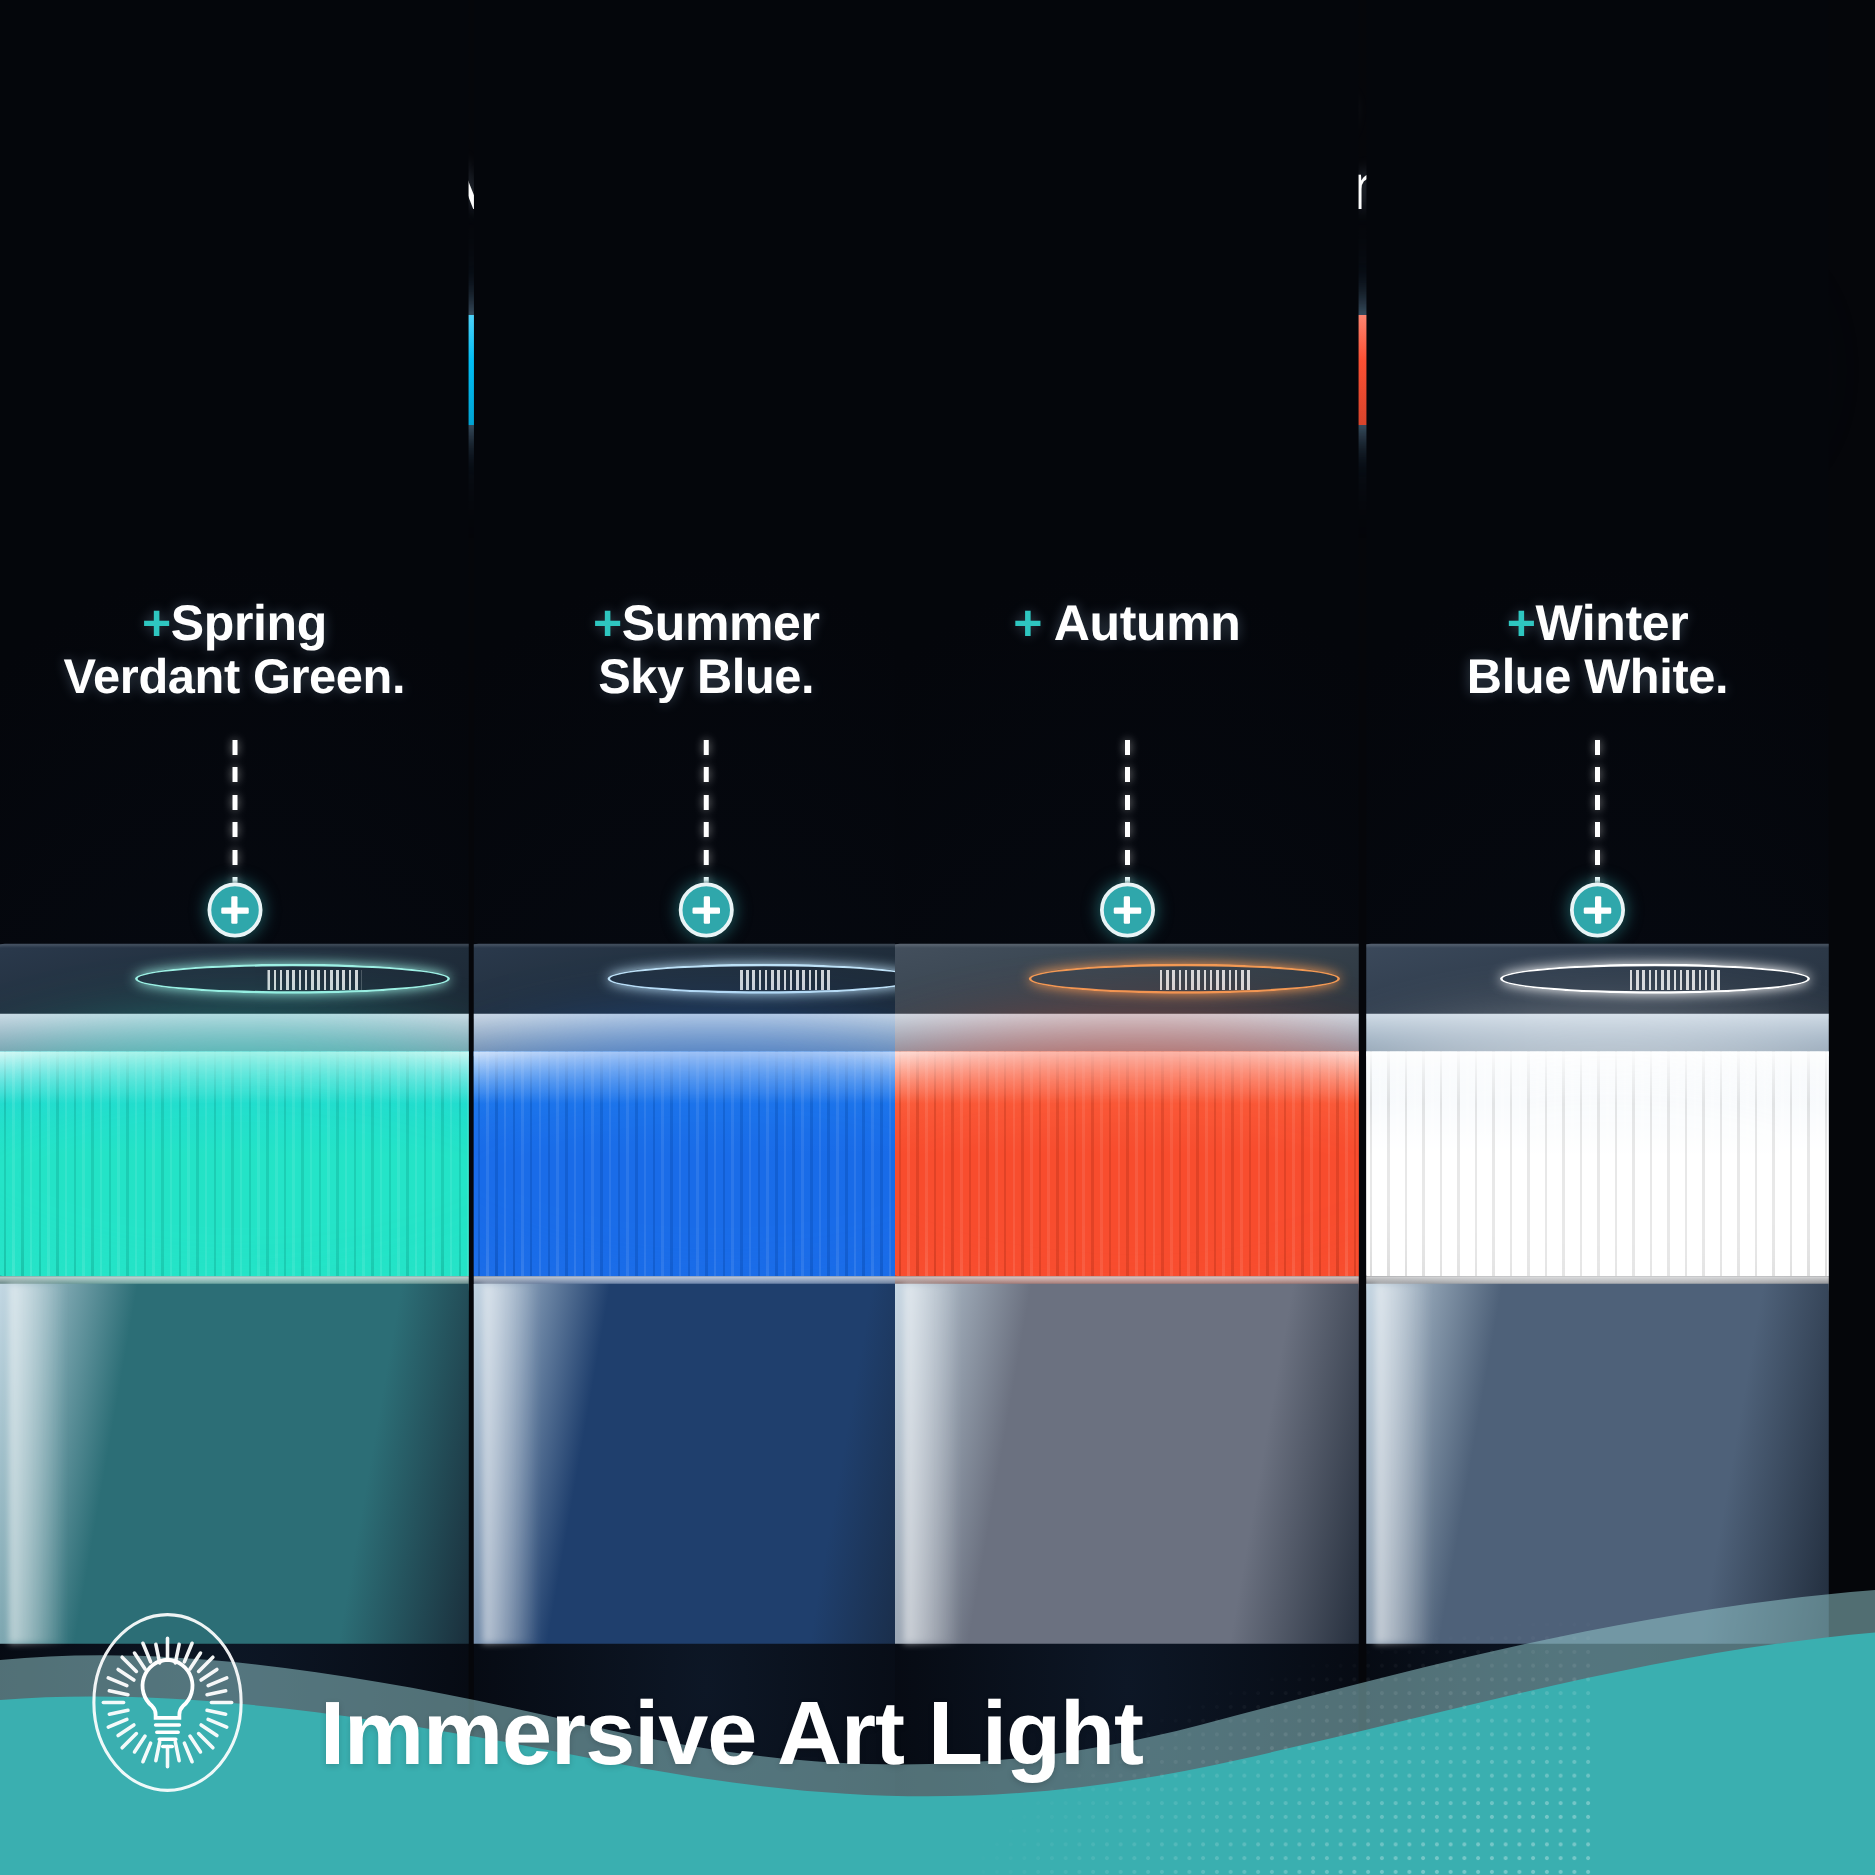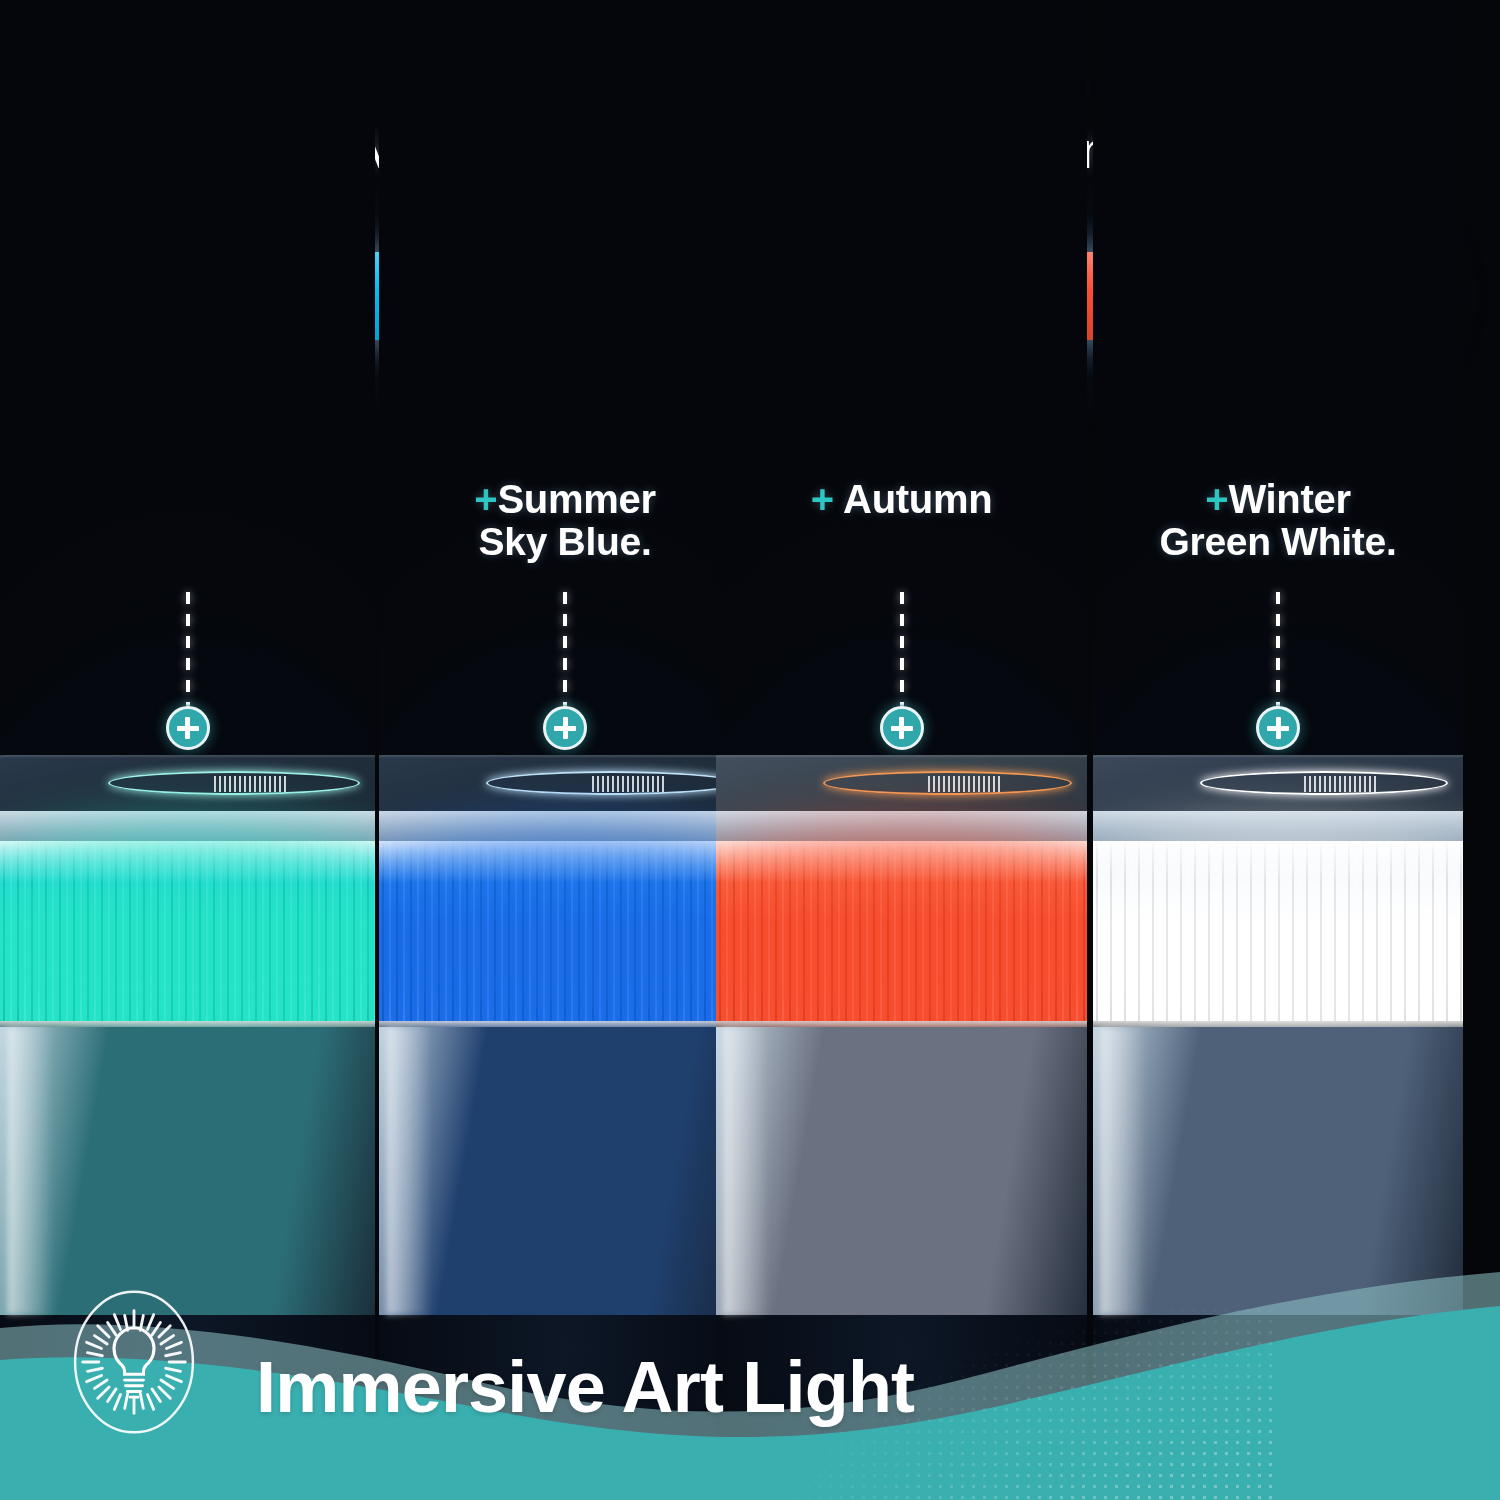--- a/index.html
+++ b/index.html
@@ -130,20 +130,21 @@
     <div class="pillglow"></div>
     <div class="pill">
       <div class="pillfill" id="pillfill" style="background: linear-gradient(90deg, rgb(63, 233, 220) 0%, rgb(22, 217, 234) 11%, rgb(0, 189, 246) 22%, rgb(26, 169, 242) 33%, rgb(143, 178, 210) 44%, rgb(201, 160, 160) 56%, rgb(252, 68, 41) 67%, rgb(251, 82, 53) 78%, rgb(245, 242, 240) 89%, rgb(255, 255, 255) 100%);"></div>
       <div class="pillsheen"></div>
     </div>
   </div>
 
   <div class="panels" id="panels">
       <div class="panel p0">
         <div class="pbg"></div>
+        <div class="plabel"><span class="plus">+</span><span>Spring</span><span class="ln2">Verdant Green.</span></div>
         <div class="dash"></div>
         <div class="marker"></div>
         <div class="unit">
           <div class="lid ">
             <div class="oval" style="border-color: rgb(159, 240, 228); box-shadow: rgb(159, 240, 228) 0px 0px 10px;">
               <div class="glyph"></div>
             </div>
           </div>
           <div class="collar"></div>
           <div class="band">
@@ -201,21 +202,21 @@
           </div>
           <div class="bandhalo" style="background: rgb(248, 73, 42);"></div>
           <div class="baseLip"></div>
           <div class="base" style="background: linear-gradient(100deg, rgb(207, 224, 236) 0%, rgb(107, 113, 128) 26%, rgb(107, 113, 128) 72%, rgb(22, 32, 46) 100%);">
             <div class="baseHi"></div>
           </div>
         </div>
       </div>
       <div class="panel p3">
         <div class="pbg"></div>
-        <div class="plabel"><span class="plus">+</span><span>Winter</span><span class="ln2">Green White.</span></div>
+        <div class="plabel"><span class="plus">+</span><span>Winter</span><span class="ln2">Blue White.</span></div>
         <div class="dash"></div>
         <div class="marker"></div>
         <div class="unit">
           <div class="lid slate">
             <div class="oval" style="border-color: rgb(255, 255, 255); box-shadow: rgb(255, 255, 255) 0px 0px 10px;">
               <div class="glyph"></div>
             </div>
           </div>
           <div class="collar"></div>
           <div class="band">

